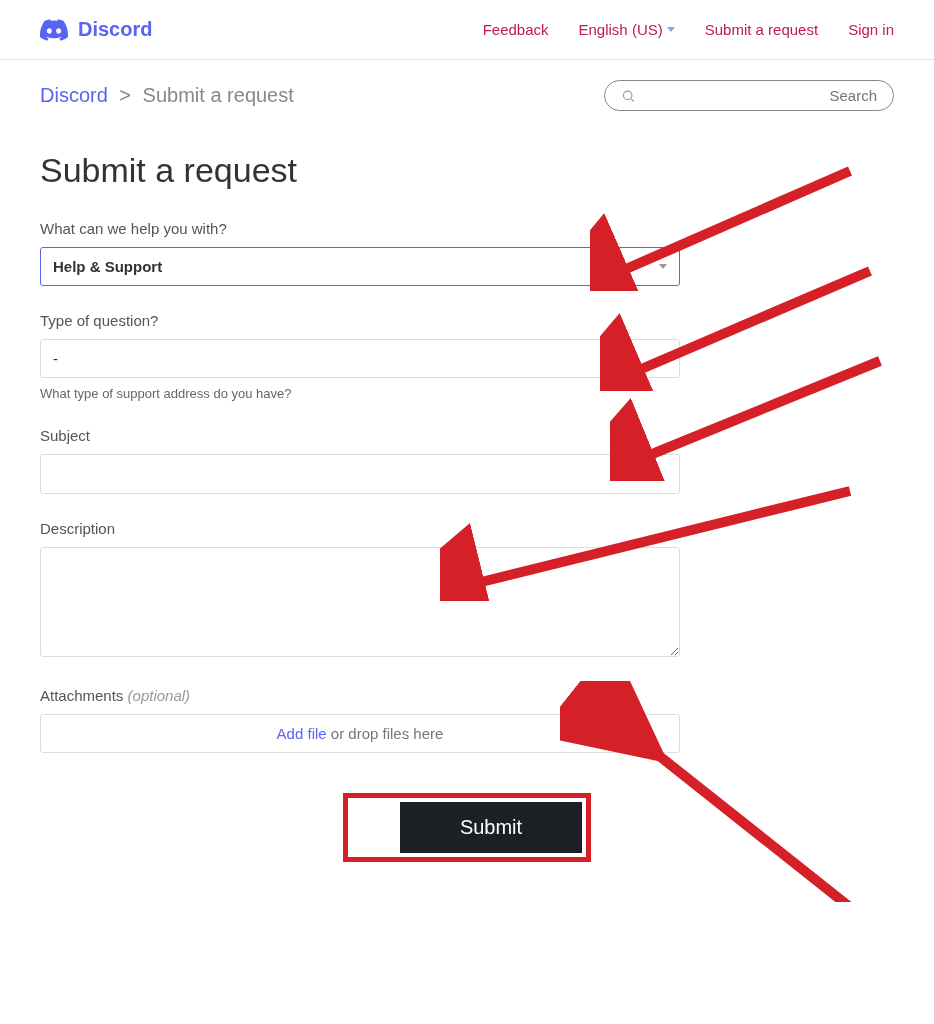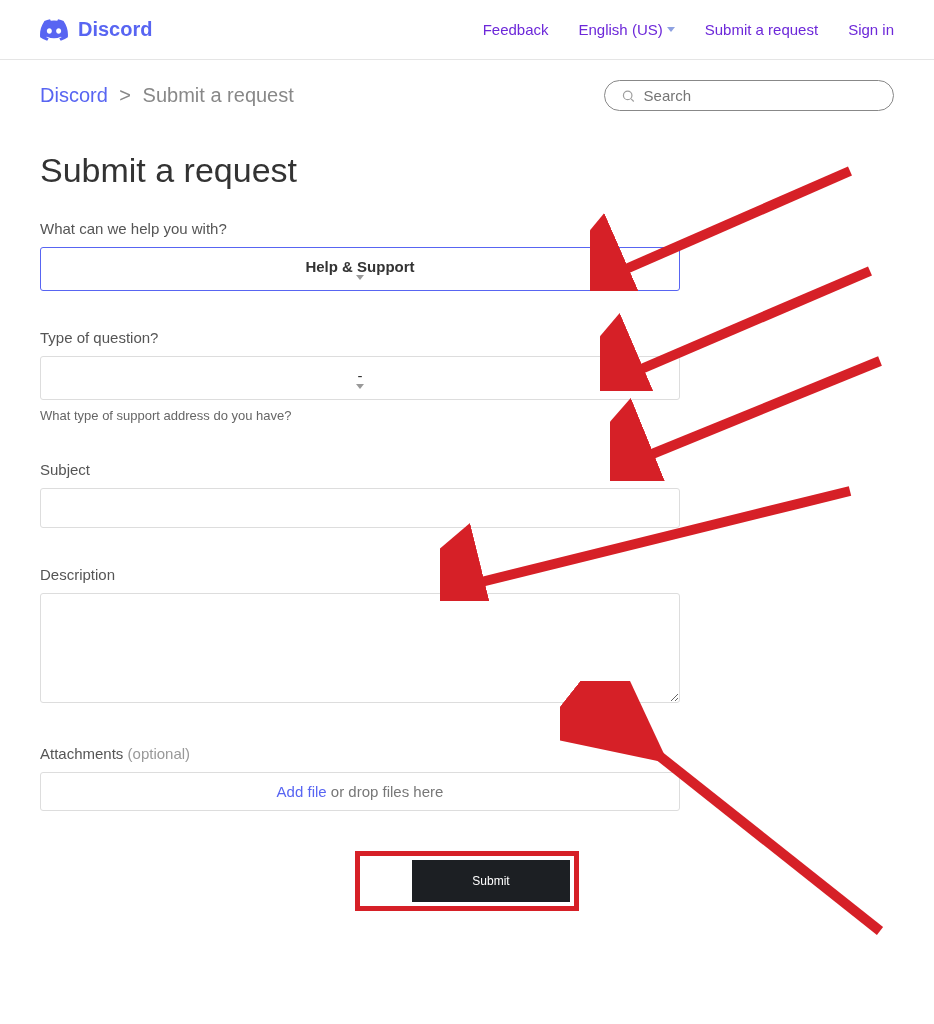--- a/index.html
+++ b/index.html
@@ -25,21 +25,21 @@
       font-weight: 800;
       font-size: 20px;
     }
     .logo-wrap svg { width: 28px; height: 22px; }
     .nav-links {
       display: flex;
       align-items: center;
       gap: 30px;
       font-size: 15px;
     }
-    .nav-links a { color: #6d28d9; text-decoration: none; cursor: pointer; }
+    .nav-links a { color: #be185d; text-decoration: none; cursor: pointer; }
     .lang { display: inline-flex; align-items: center; gap: 4px; }
     .chevron-down {
       display: inline-block; width: 0; height: 0;
       border-left: 4px solid transparent; border-right: 4px solid transparent;
       border-top: 5px solid #8ea1e1;
     }
     .topbar {
       display: flex;
       align-items: center;
       justify-content: space-between;
@@ -50,54 +50,53 @@
     .breadcrumb .sep { margin: 0 6px; color: #888; }
     .search-wrap {
       display: flex; align-items: center;
       border: 1px solid #888;
       border-radius: 22px;
       padding: 6px 16px;
       width: 290px;
       color: #9e9e9e;
     }
     .search-wrap input {
-      border: none; outline: none; font-size: 15px; width: 100%; color: #555;
+      border: none; outline: none; font-size: 15px; width: 100%; color: #555; text-align: right;
     }
     .search-wrap svg { width: 16px; height: 16px; margin-right: 8px; stroke: #9e9e9e; }
     .main {
       padding: 40px 40px 40px 40px;
       position: relative;
     }
     h1.page-title {
       font-size: 34px;
       font-weight: 400;
       color: #333;
       margin-bottom: 30px;
     }
-    .form-group { margin-bottom: 38px; }
+    .form-group { margin-bottom: 26px; }
     .form-label {
       display: block;
       font-size: 15px;
       color: #555;
       margin-bottom: 10px;
     }
-    .optional { color: #999; font-weight: 400; }
+    .optional { color: #999; font-weight: 400; font-style: italic; }
     .select, .input, .textarea, .dropzone {
       width: 640px;
       border: 1px solid #ddd;
       border-radius: 3px;
       font-size: 15px;
       padding: 10px 12px;
       background: #fff;
       color: #333;
     }
     .select {
       display: flex; justify-content: space-between; align-items: center;
       cursor: pointer;
-      flex-direction: column;
     }
     .select.focused { border: 1.5px solid #5865f2; font-weight: 700; }
     .select .tri {
       width: 0; height: 0;
       border-left: 4px solid transparent;
       border-right: 4px solid transparent;
       border-top: 5px solid #999;
     }
     .input { height: 40px; }
     .textarea { height: 110px; resize: both; }
@@ -113,21 +112,21 @@
     .submit-outline {
       border: 5px solid #d62027;
       padding: 4px;
       display: inline-block;
     }
     .submit-btn {
       background: #1c1f23;
       color: #fff;
       border: none;
       padding: 14px 60px;
-      font-size: 12px;
+      font-size: 20px;
       cursor: pointer;
       margin-left: 48px;
     }
     .annotation-arrow {
       position: absolute;
       pointer-events: none;
     }
   </style>
 </head>
 <body>

